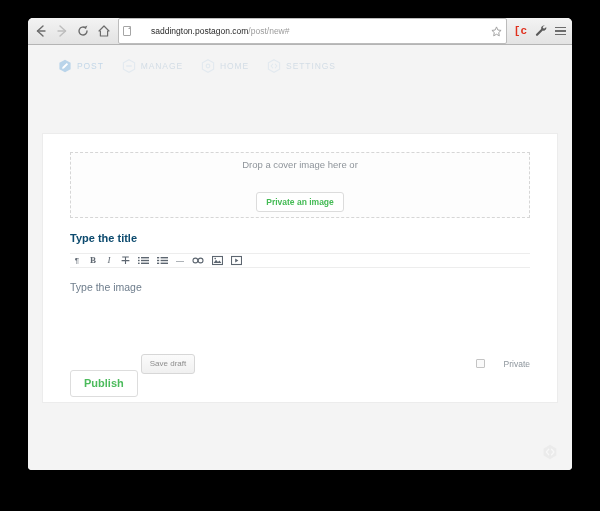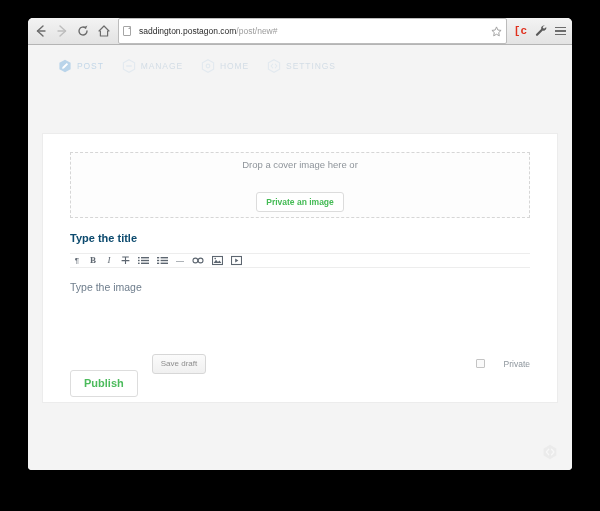--- a/index.html
+++ b/index.html
@@ -80,21 +80,21 @@
     width: 14px; height: 14px; color: #6c6c6c;
     display: flex; align-items: center; justify-content: center;
     flex: 0 0 auto;
   }
   .navbtn.dim { color: #bdbdbd; }
   .omnibox {
     flex: 1 1 auto; height: 18px;
     background: #fff;
     border: 1px solid #bcbcbc; border-radius: 2px;
     display: flex; align-items: center;
-    padding: 12px 4px; gap: 8px;
+    padding: 12px 4px; gap: 20px;
     min-width: 0;
   }
   .page-icon {
     width: 8px; height: 10px; flex: 0 0 auto;
     background: #fff; border: 1px solid #a5a5a5; border-radius: 1px;
     position: relative;
   }
   .page-icon::after {
     content: ""; position: absolute; right: -1px; top: -1px;
     border-width: 0 0 3px 3px; border-style: solid;
@@ -199,21 +199,21 @@
     font-size: 11px; font-weight: bold; color: #4cbb5c;
     background: #fff;
     border: 1px solid #dddddd; border-radius: 3px;
     padding: 7px 13px; line-height: 1; margin-top: 40px;
   }
   .btn-draft {
     font-size: 8px; color: #8d8d8d;
     background: linear-gradient(to bottom, #fbfbfb, #f0f0f0);
     border: 1px solid #d7d7d7; border-radius: 3px;
     padding: 5px 8px; line-height: 1;
-    margin-left: 14px;
+    margin-left: 3px;
   }
   .private-wrap {
     margin-left: auto;
     display: flex; align-items: center; gap: 19px;
   }
   .checkbox {
     width: 9px; height: 9px;
     background: #fafafa;
     border: 1px solid #c4c4c4; border-radius: 1px;
   }

